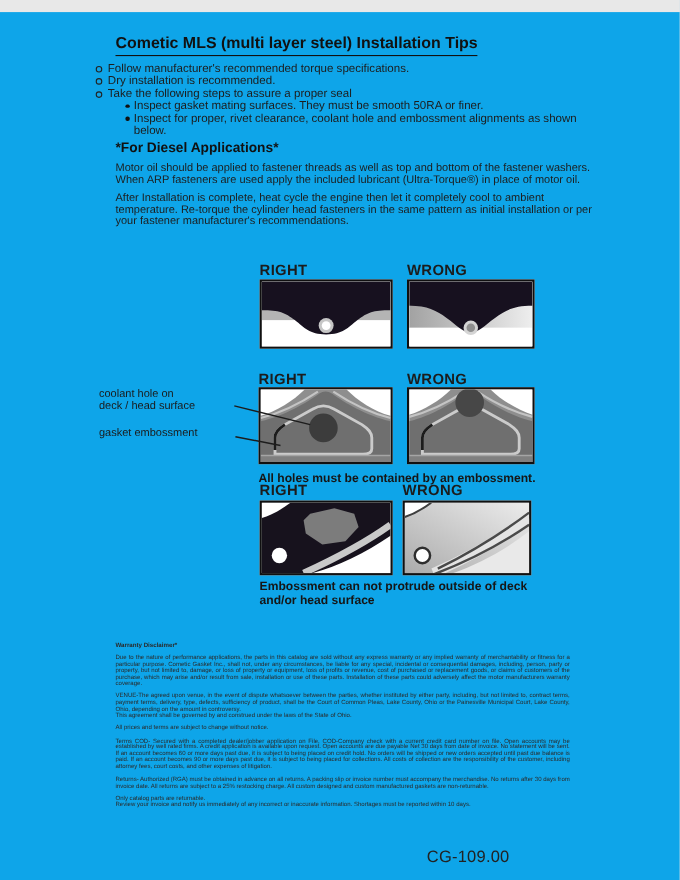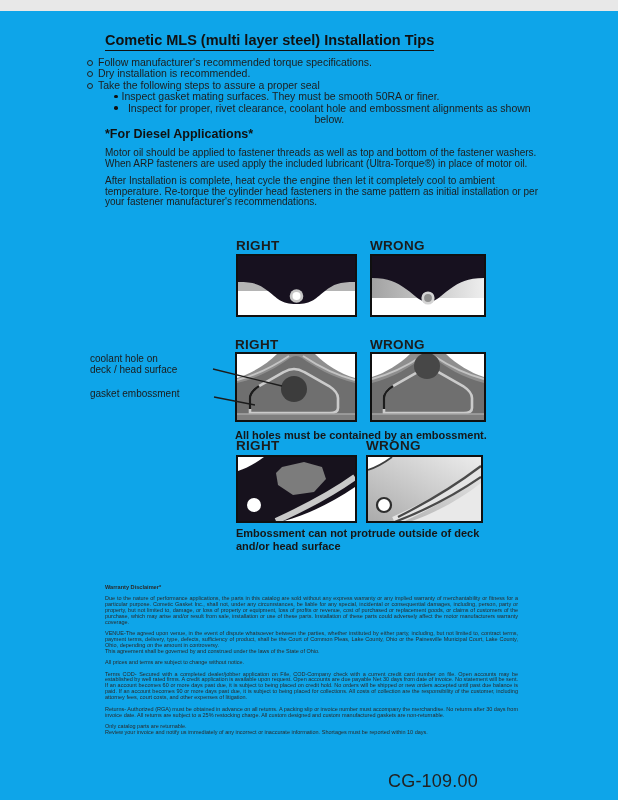--- a/index.html
+++ b/index.html
@@ -7,21 +7,21 @@
     position:relative;width:618px;height:800px;background:#0ea5e9;
     font-family:"Liberation Sans","DejaVu Sans",sans-serif;color:#1d1d1d;
     overflow:hidden;margin:11px auto;
   }
   .title{
     position:absolute;left:105px;top:21px;margin:0;
     font-size:14.5px;font-weight:bold;color:#111;
     border-bottom:1.6px solid #111;padding-bottom:2px;display:inline-block;
   }
   .tips{position:absolute;left:87px;top:46px;width:450px;font-size:10.5px;line-height:11.4px;}
-  .b-row{display:flex;align-items:flex-start;text-align:center;}
+  .b-row{display:flex;align-items:flex-start;}
   .b-row.sub{margin-left:27px;}
   .o-dot{flex:0 0 auto;width:4px;height:4px;border:1px solid #222;border-radius:50%;margin:3px 5px 0 0;}
   .f-dot{flex:0 0 auto;width:3.6px;height:3.6px;background:#111;border-radius:50%;margin:3.5px 4px 0 0;}
   .diesel{position:absolute;left:105px;top:116px;width:442px;}
   .diesel h2{margin:0 0 7px 0;font-size:12.5px;font-weight:bold;color:#111;}
   .diesel p{margin:0 0 7px 0;font-size:10px;line-height:10.6px;}
   .lbl{position:absolute;font-size:13.5px;font-weight:bold;letter-spacing:.3px;text-align:left;color:#1c1c1c;}
   .lbl.r1a{left:236px;top:227px;width:121px}
   .lbl.r1b{left:370px;top:227px;width:116px}
   .lbl.r2a{left:235px;top:326px;width:122px}
@@ -40,21 +40,21 @@
   .cap.c1{left:236px;top:311px}
   .cap.c2{left:235px;top:418px}
   .cap.c3{left:236px;top:516px;line-height:12.5px}
   .anno{position:absolute;left:90px;width:122px;font-size:10px;line-height:10.8px;color:#1b1b1b;white-space:pre-line;}
   .anno.coolant{top:343px}
   .anno.emboss{top:378px}
   .leaders{position:absolute;left:100px;top:330px;pointer-events:none;}
   .disclaimer{position:absolute;left:105px;top:573px;width:413px;color:#2a2a2a;}
   .disclaimer h3{margin:0 0 6px 0;font-size:5.6px;font-weight:bold;}
   .disclaimer p{margin:0 0 5.5px 0;font-size:5.5px;line-height:5.9px;text-align:justify;white-space:pre-line;}
-  .pageno{position:absolute;left:388px;top:760px;font-size:18px;color:#222;letter-spacing:.2px;}
+  .pageno{position:absolute;left:388px;top:760px;font-size:15px;color:#222;letter-spacing:.2px;}
 </style>
 </head>
 <body>
 
 <div class="page">
 
   <h1 class="title">Cometic MLS (multi layer steel) Installation Tips</h1>
 
   <div class="tips">
     <div class="b-row">

